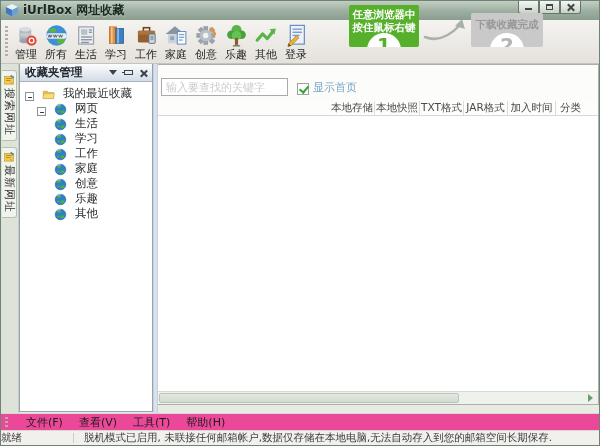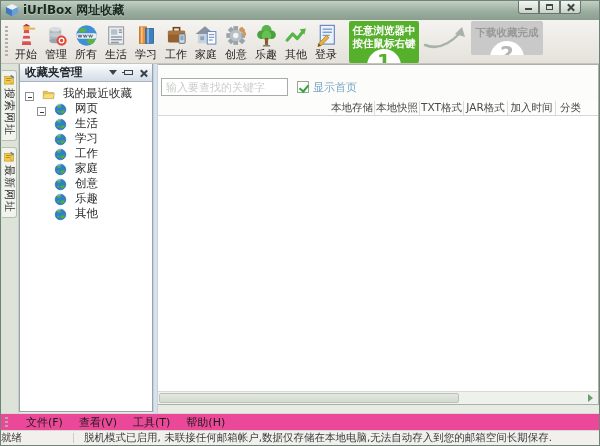--- a/index.html
+++ b/index.html
@@ -20,21 +20,21 @@
   .glyph-close::before, .glyph-close::after { content: ""; position: absolute; left: 3px; top: 0; width: 2px; height: 9px; background: #3c4a40; }
   .glyph-close::before { transform: rotate(45deg); }
   .glyph-close::after { transform: rotate(-45deg); }
 
   
   .toolbar { height: 44px; flex: none; background: linear-gradient(#f5f3f0, #e5e2dc); border-bottom: 1px solid #c7c4bd; display: flex; align-items: stretch; padding: 1px 2px 0 2px; }
   .gripper-v { width: 3px; margin: 5px 3px 5px 2px; background: repeating-linear-gradient(to bottom, #b2afa8 0 2px, transparent 2px 4px); flex: none; }
   .tb-item { width: 30px; flex: none; display: flex; flex-direction: column; align-items: center; padding-top: 2px; cursor: default; }
   .tb-item svg { width: 25px; height: 25px; flex: none; }
   .tb-label { font-size: 11px; color: #1d1d1d; line-height: 13px; white-space: nowrap; }
-  .steps { display: flex; align-items: flex-start; margin-left: auto; margin-right: 54px; gap: 3px; padding-bottom: 16px; }
+  .steps { display: flex; align-items: flex-end; margin-left: auto; margin-right: 54px; gap: 3px; padding-bottom: 16px; }
   .step { position: relative; overflow: hidden; text-align: center; border-radius: 2px; }
   .step-green { width: 70px; height: 42px; background: #57b02c; color: #ffffff; font-size: 10.5px; line-height: 13px; padding-top: 3px; font-weight: bold; }
   .step-gray { width: 72px; height: 34px; background: #c9c9c9; color: #999999; font-size: 10.5px; line-height: 12px; padding-top: 5px; font-weight: bold; }
   .step-circle { position: absolute; bottom: -20px; left: 50%; transform: translateX(-50%); width: 34px; height: 34px; border-radius: 50%; background: #ffffff; font-size: 20px; font-weight: bold; line-height: 24px; }
   .step-green .step-circle { color: #57b02c; }
   .step-gray .step-circle { color: #b5b5b5; }
   .arrow-steps { width: 46px; height: 30px; margin-bottom: 4px; }
 
   
   .main { flex: 1; min-height: 0; display: flex; background: #e7ebe3; }
@@ -62,21 +62,21 @@
   .ind1 { padding-left: 3px; } .ind2 { padding-left: 15px; } .ind3 { padding-left: 32px; }
   .expander { width: 9px; height: 9px; border: 1px solid #8a919a; background: #ffffff; position: relative; flex: none; }
   .expander::before { content: ""; position: absolute; left: 1.5px; right: 1.5px; top: 3.5px; height: 1px; background: #3a3a3a; }
 
   .splitter { width: 5px; flex: none; background: #d8e1ec; border-left: 1px solid #c6d1df; border-right: 1px solid #c6d1df; cursor: col-resize; }
 
   .content { flex: 1; min-width: 0; display: flex; flex-direction: column; background: #ffffff; border: 1px solid #aab2a8; border-left: none; margin-bottom: 8px; }
   .searchrow { height: 36px; flex: none; display: flex; align-items: center; gap: 9px; padding: 8px 4px 0 3px; background: #fcfcfa; }
   .search-input { width: 127px; height: 18px; border: 1px solid #a5ada5; font-size: 11px; padding: 0 4px; color: #333333; background: #ffffff; outline: none; font-family: inherit; }
   .search-input::placeholder { color: #cccccc; }
-  .chk { display: flex; align-items: center; gap: 4px; cursor: default; }
+  .chk { display: flex; align-items: flex-end; gap: 4px; cursor: default; }
   .chkbox { width: 12px; height: 12px; border: 1px solid #9aa49a; background: #ffffff; position: relative; flex: none; }
   .chkbox::after { content: ""; position: absolute; left: 3px; top: 0.5px; width: 4px; height: 7px; border-right: 2px solid #35a535; border-bottom: 2px solid #35a535; transform: rotate(40deg); }
   .chk-label { font-size: 11px; color: #76a5c5; }
   .headers { height: 15px; flex: none; display: flex; align-items: center; font-size: 10.5px; color: #4a4a4a; background: #fdfdfc; border-bottom: 1px solid #d7d7d7; }
   .hc { text-align: center; white-space: nowrap; overflow: hidden; cursor: default; }
   .hc0 { width: 172px; flex: none; }
   .hcs { border-left: 1px solid #dcdcdc; }
   .hc1, .hc3, .hc4 { width: 44px; flex: none; }
   .hc2 { width: 45px; flex: none; }
   .hc5 { width: 48px; flex: none; }
@@ -232,26 +232,20 @@
       <div class="win-btn">
           <span class="glyph-close"></span>
         </div>
     </div>
   </div>
 
   <div class="toolbar">
     <div class="gripper-v"></div>
     <div class="tb-item">
         <svg>
-          <use href="#i-lighthouse"></use>
-        </svg>
-        <span class="tb-label">开始</span>
-      </div>
-    <div class="tb-item">
-        <svg>
           <use href="#i-db"></use>
         </svg>
         <span class="tb-label">管理</span>
       </div>
     <div class="tb-item">
         <svg>
           <use href="#i-globe-www"></use>
         </svg>
         <span class="tb-label">所有</span>
       </div>

